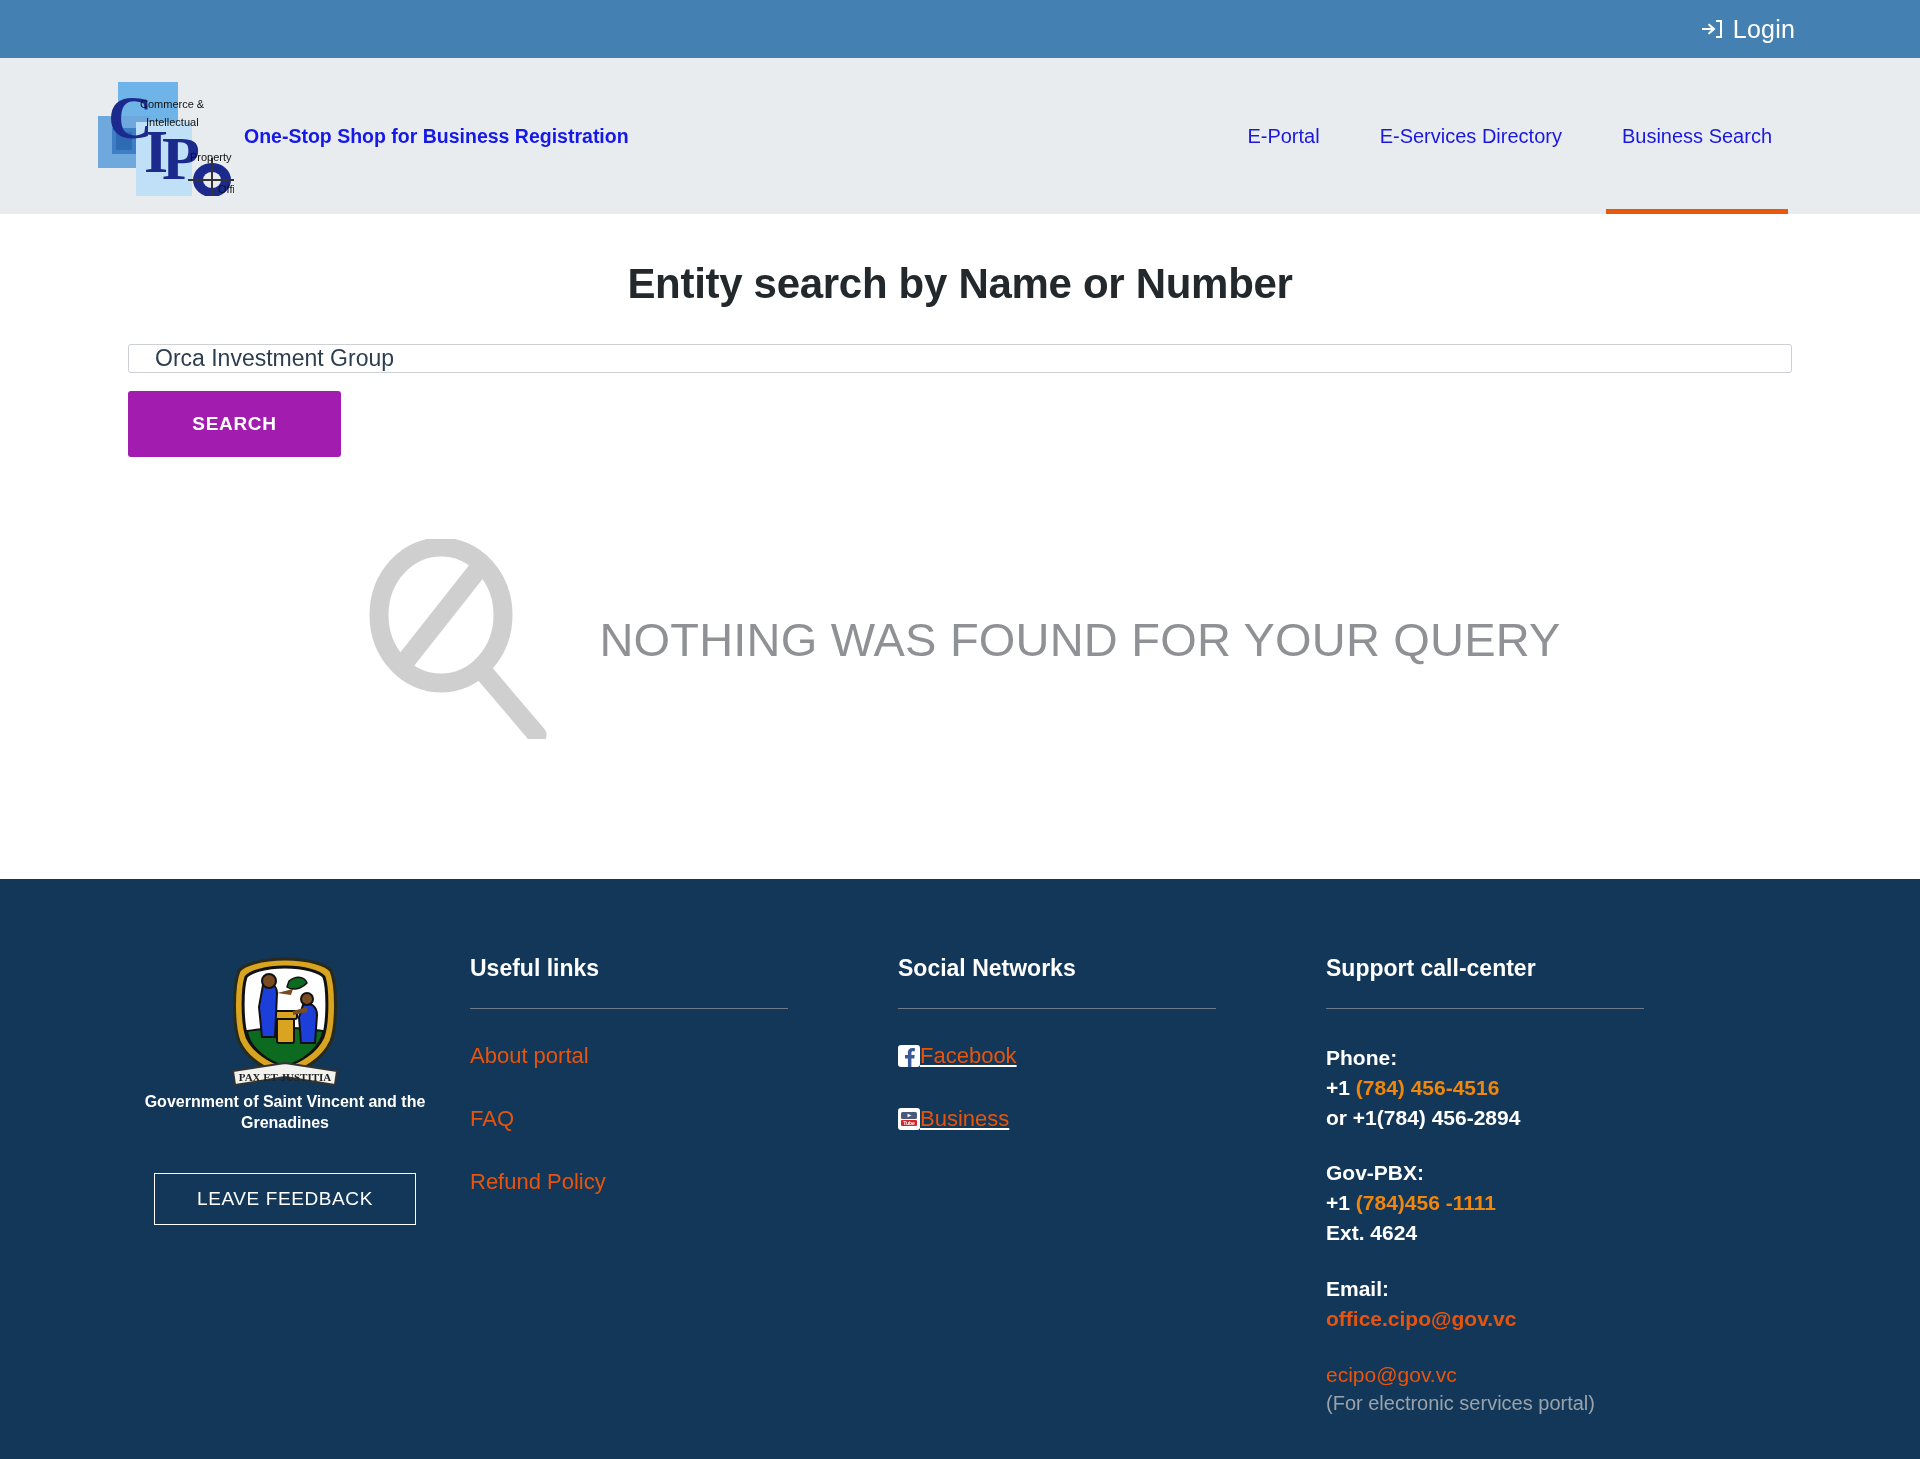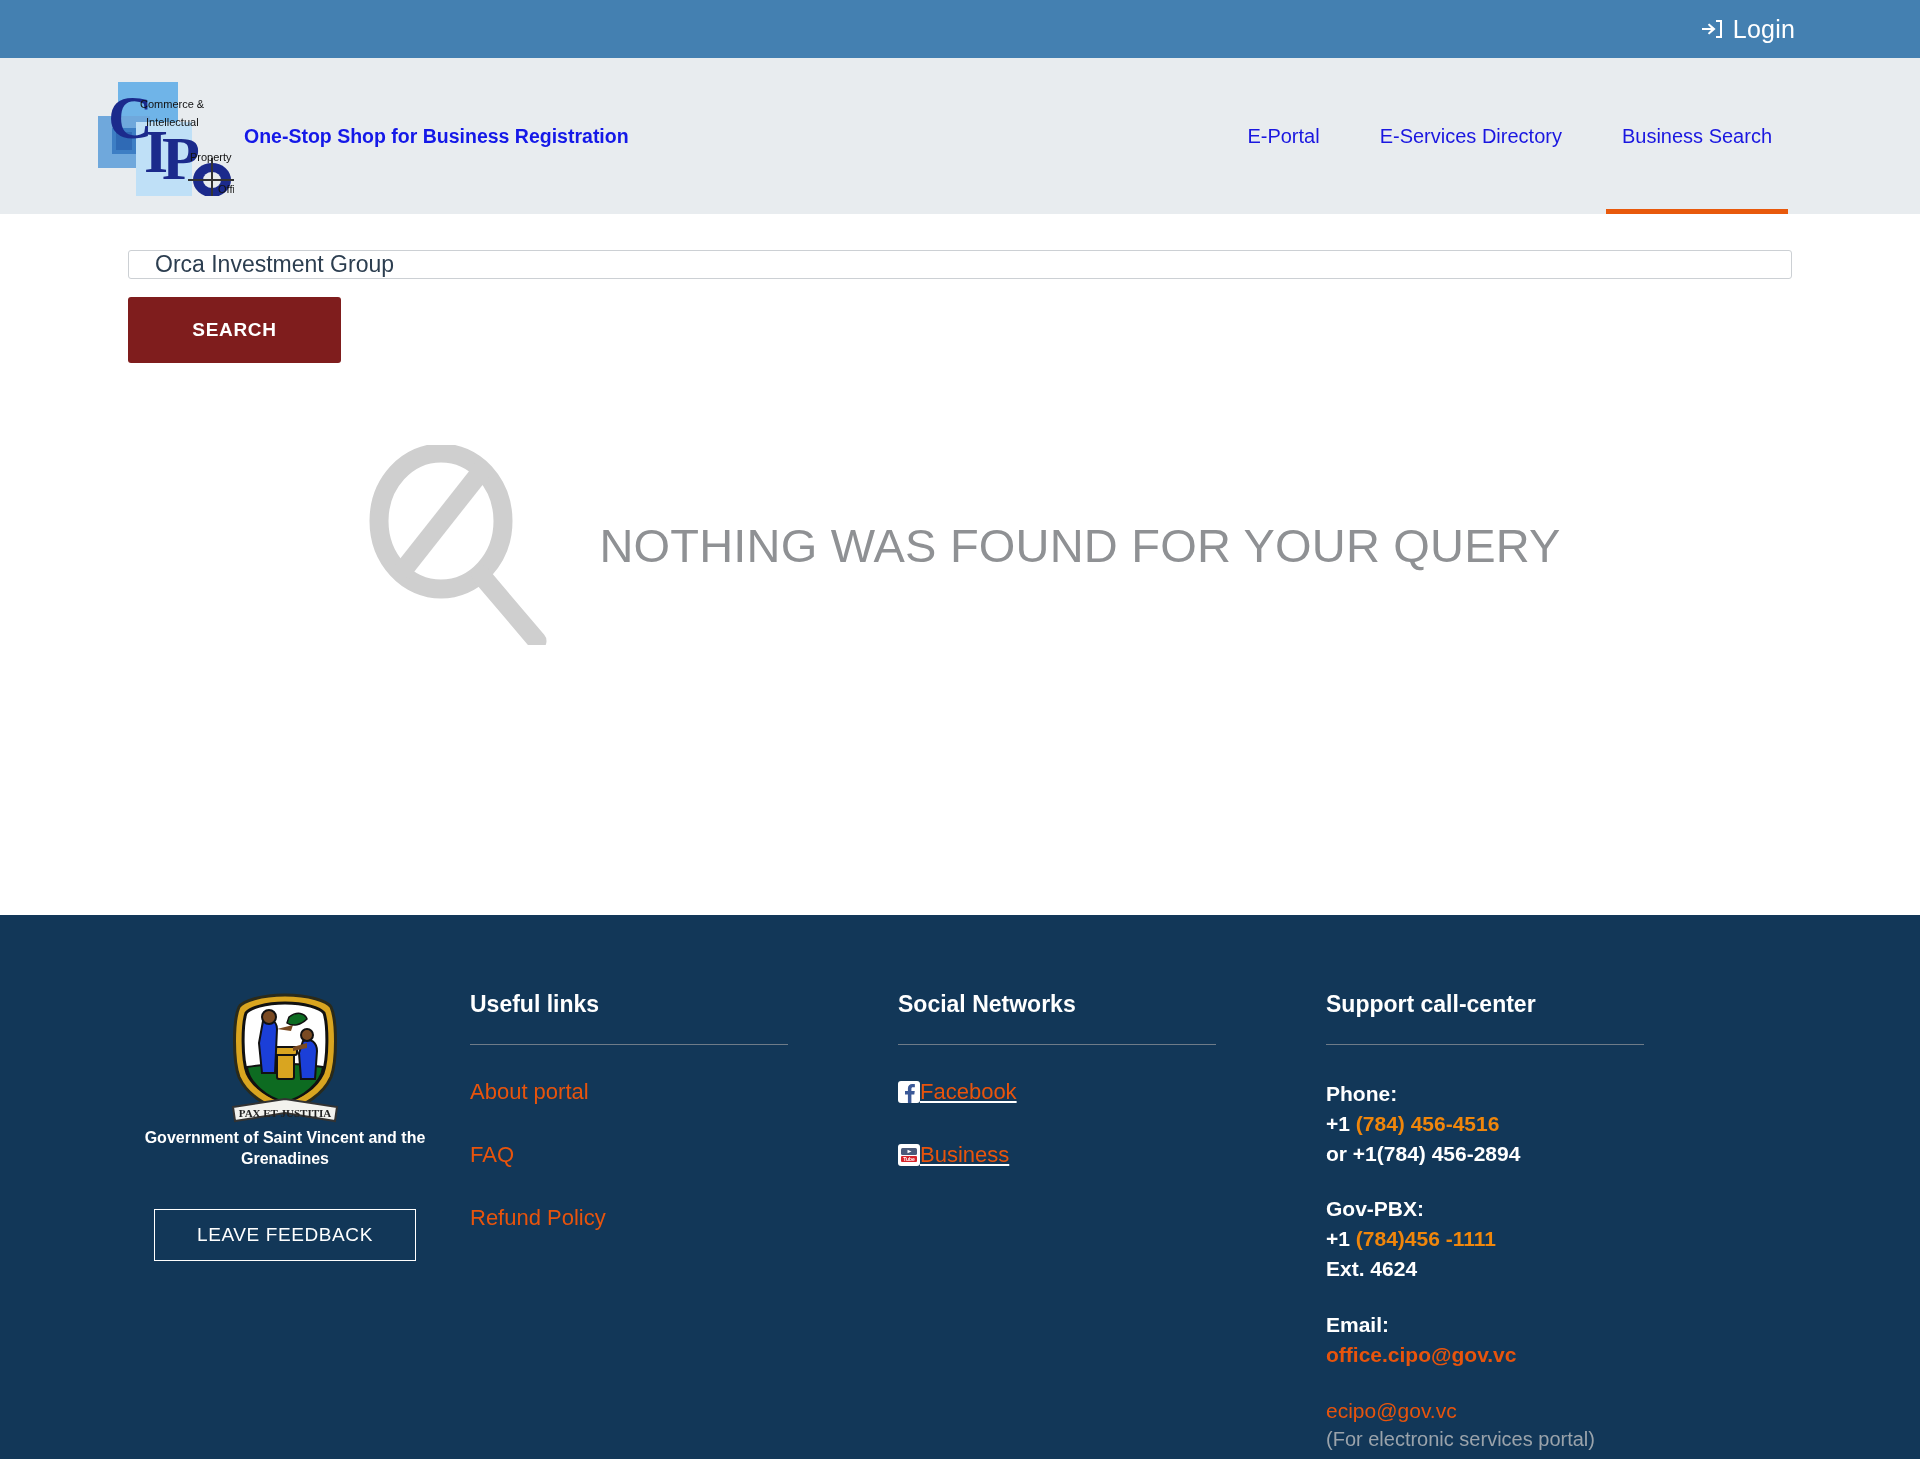--- a/index.html
+++ b/index.html
@@ -111,21 +111,21 @@
     color: #2c3e50;
     padding: 0 26px;
     font-family: "Liberation Sans", sans-serif;
     background: #ffffff;
     outline: none;
   }
   .search-input::placeholder { color: #9aa4ad; }
   .search-btn {
     width: 213px;
     height: 66px;
-    background: #7f1d1d;
+    background: #a21caf;
     border: none;
     border-radius: 3px;
     color: #ffffff;
     font-size: 19px;
     font-weight: bold;
     letter-spacing: 0.7px;
     cursor: pointer;
     font-family: "Liberation Sans", sans-serif;
   }
 
@@ -283,20 +283,21 @@
     <div class="tagline">One-Stop Shop for Business Registration</div>
   </div>
   <nav class="nav">
     <a href="#">E-Portal</a>
     <a href="#">E-Services Directory</a>
     <a href="#" class="active">Business Search</a>
   </nav>
 </div>
 
 <div class="main">
+  <h1 class="page-title">Entity search by Name or Number</h1>
 
   <div class="search-row">
     <input class="search-input" type="text" value="Orca Investment Group" style="">
     <button class="search-btn">SEARCH</button>
   </div>
 
   <div class="empty-state">
     <svg class="empty-icon" viewBox="0 0 200 200">
       <g fill="none" stroke="#cfcfcf" stroke-width="19">
         <ellipse cx="82" cy="76" rx="62" ry="68"></ellipse>

